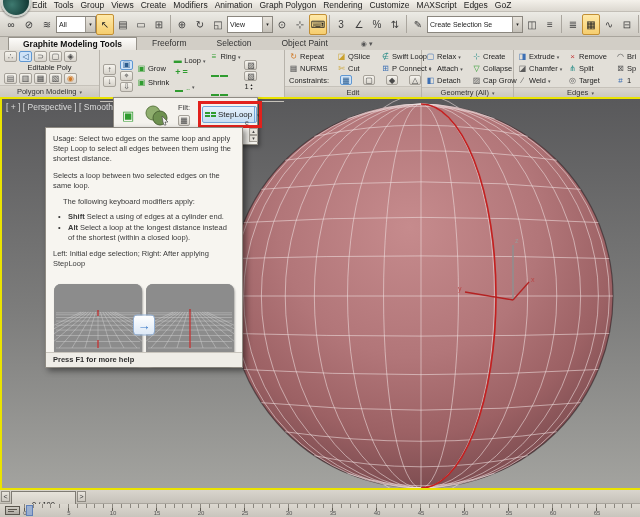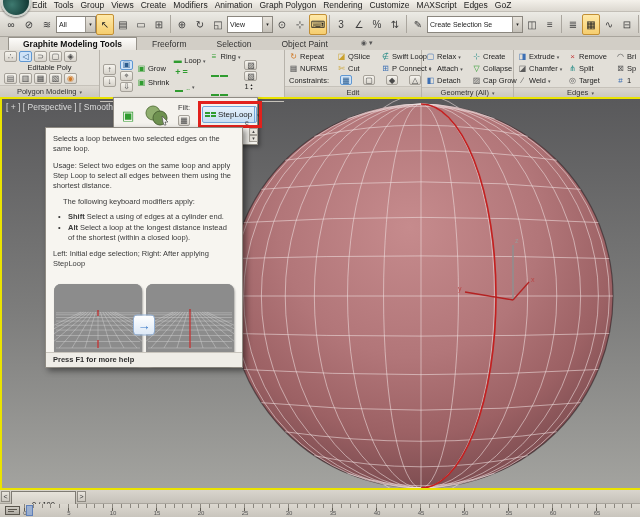--- a/index.html
+++ b/index.html
@@ -20,21 +20,21 @@
   .tbtn{width:16px;height:19px;display:flex;align-items:center;justify-content:center;
     font-size:10px;color:#3c3c3c;border:1px solid transparent;border-radius:2px;flex:none;}
   .tbtn.active{background:linear-gradient(#ffeaa9,#f6cd6e);border-color:#c28f35;color:#222;}
   .tsep{width:1px;height:18px;background:#aaa69e;margin:0 2px;flex:none;}
   .tdrop{height:15px;background:#fff;border:1px solid #8a867e;font-size:7px;display:flex;
     align-items:center;padding:0 0 0 2px;gap:2px;color:#222;flex:none;overflow:hidden;white-space:nowrap;}
   .tdrop .arrow{width:9px;height:100%;background:linear-gradient(#e8e4dc,#c4c0b8);
     border-left:1px solid #9a968e;display:flex;align-items:center;justify-content:center;font-size:5px;margin-left:auto;flex:none;}
   
   .ribbontabs{position:absolute;left:0;top:37px;width:640px;height:13px;background:#d2cec6;
-    display:flex;align-items:center;padding-left:8px;box-sizing:border-box;font-size:8.5px;z-index:3;}
+    display:flex;align-items:flex-end;padding-left:8px;box-sizing:border-box;font-size:8.5px;z-index:3;}
   .rtab{padding:1px 14px;border:1px solid transparent;color:#333;white-space:nowrap;}
   .rtab.active{background:linear-gradient(#fdfcfa,#e9e6e0);border:1px solid #96928a;border-bottom:none;
     font-weight:bold;color:#111;}
   .rtab-cfg{margin-left:18px;display:flex;align-items:center;gap:2px;font-size:7px;color:#555;padding-bottom:2px;}
   
   .ribbon{position:absolute;left:0;top:50px;width:648px;height:47px;background:#e2dfd8;display:flex;z-index:3;}
   .rpanel{position:relative;height:47px;border-right:1px solid #b7b3ab;display:flex;flex-direction:column;box-sizing:border-box;flex:none;}
   .rpanel-body{flex:1;display:flex;align-items:center;padding:1px 3px;gap:4px;box-sizing:border-box;}
   .rpanel-footer{height:11px;background:linear-gradient(#dbd7cf,#cbc7bf);border-top:1px solid #c6c2ba;
     font-size:7.5px;color:#333;display:flex;align-items:center;justify-content:center;gap:3px;}
@@ -499,22 +499,22 @@
     <span class="fly-partial">e</span>
     <span class="fly-spin">
         <span>▴</span>
         <span>▾</span>
       </span>
     <div class="red-annot"></div>
   </div>
 
   <div class="tooltip">
     <div class="tt-body">
+      <div class="tt-p">Usage: Select two edges on the same loop and apply Step Loop to select all edges between them using the shortest distance.</div>
       <div class="tt-p">Selects a loop between two selected edges on the same loop.</div>
-      <div class="tt-p">Usage: Select two edges on the same loop and apply Step Loop to select all edges between them using the shortest distance.</div>
       <div class="tt-p3">The following keyboard modifiers apply:</div>
       <div class="tt-bullets">
         <div class="bullet"><b>Shift</b><span> Select a using of edges at a cylinder end.</span></div>
         <div class="bullet"><b>Alt</b><span> Select a loop at the longest distance instead of the shortest (within a closed loop).</span></div>
       </div>
       <div class="tt-p" style="margin-bottom:15px">Left: Initial edge selection; Right: After applying StepLoop</div>
       <div class="tt-images">
         <div class="tt-img"><svg id="grid-before" width="88" height="82">
               <rect x="0" y="0" width="88" height="82" fill="#8c8c8c"></rect>
               <line x1="2" y1="28.859192019969672" x2="86" y2="28.859192019969672" stroke="rgba(215,215,215,0.85)" stroke-width="0.5"></line>

